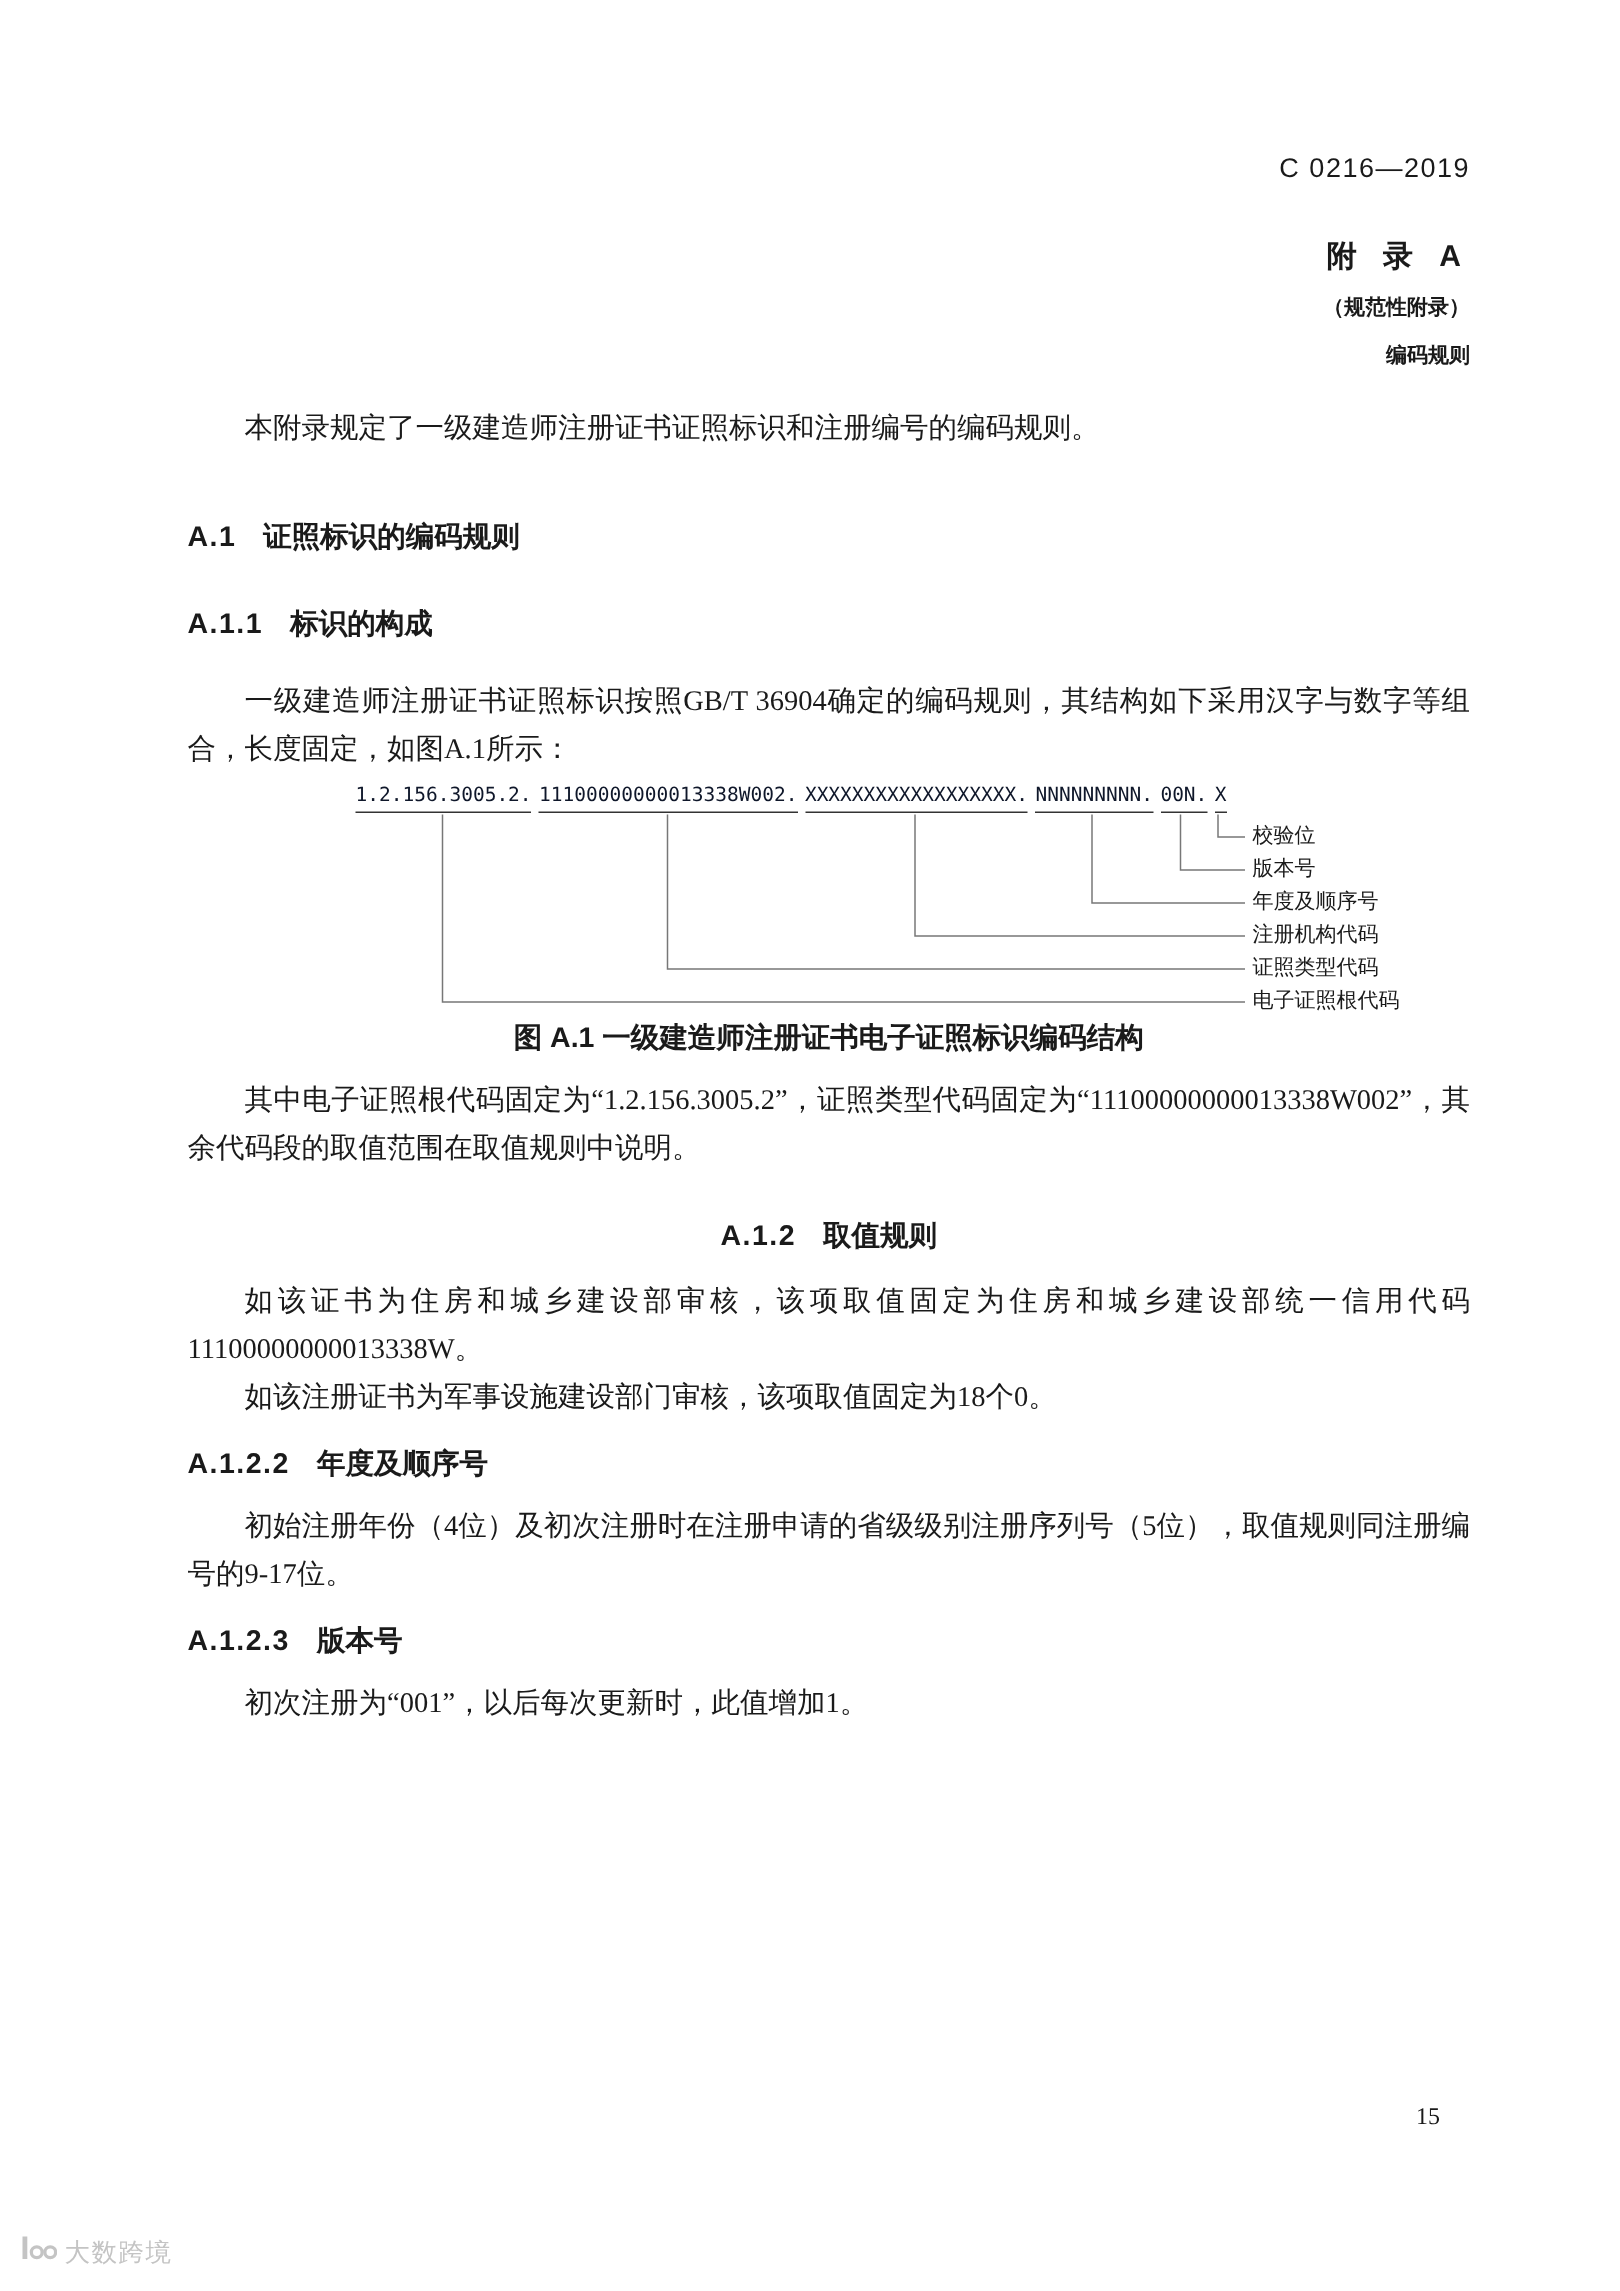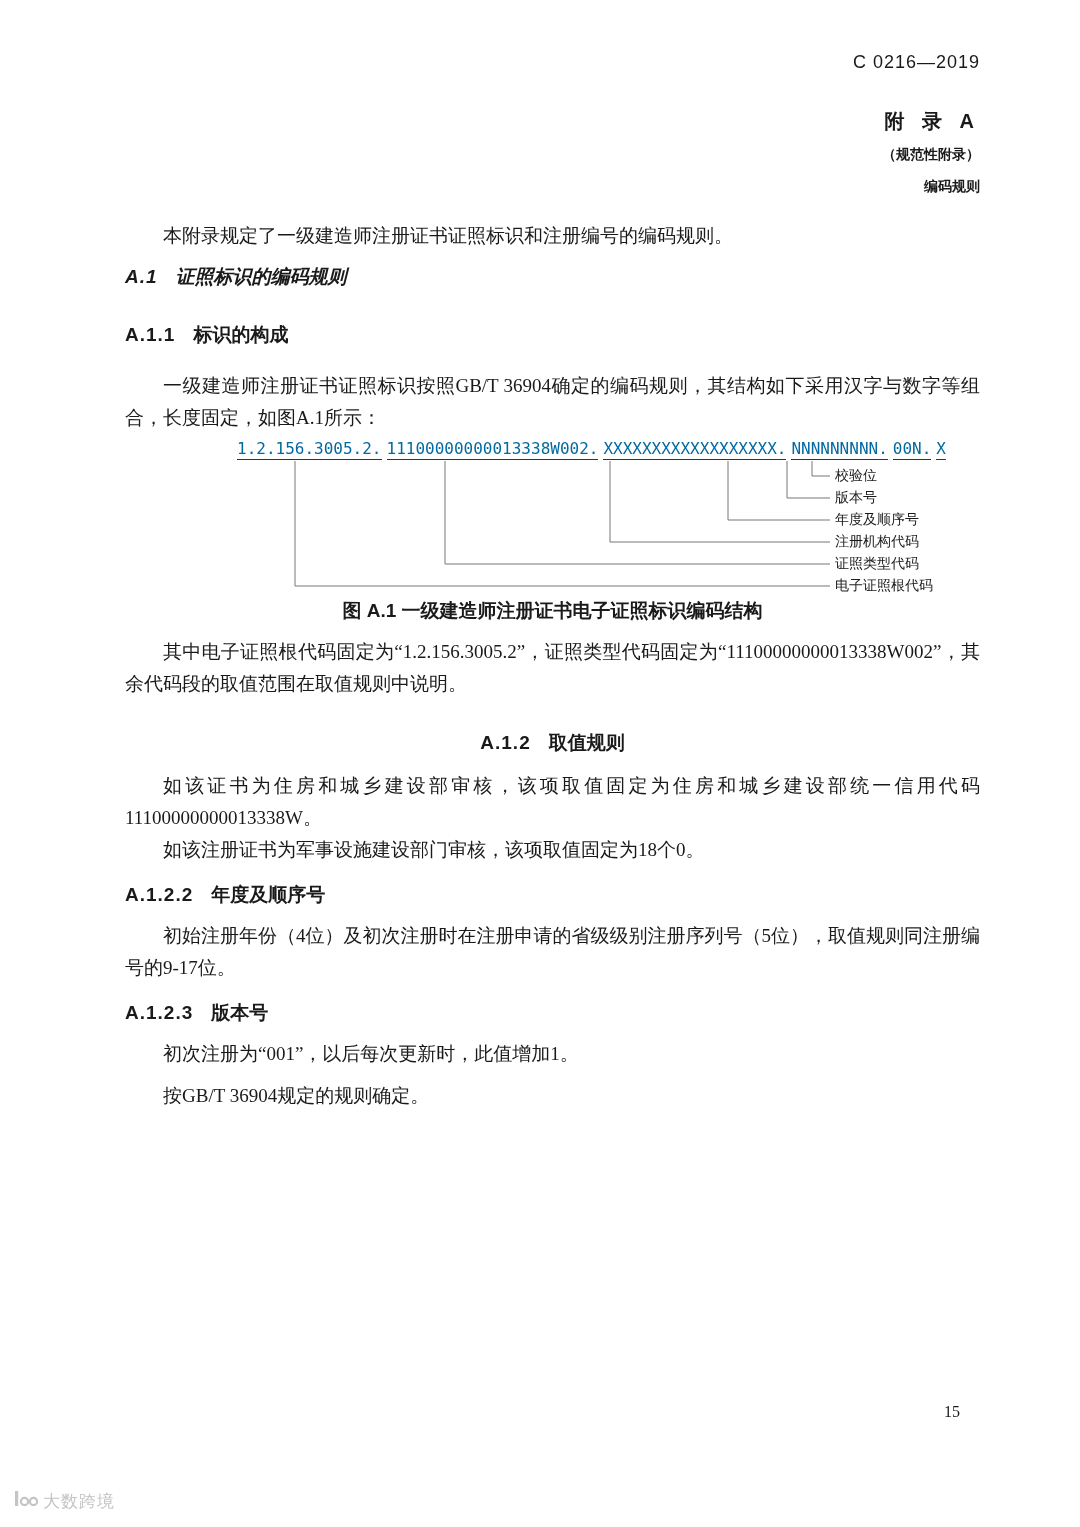--- a/index.html
+++ b/index.html
@@ -9,21 +9,21 @@
     width: 1080px;
     height: 1527px;
     margin: 0 auto;
     background: #ffffff;
     color: #1a1a1a;
     font-family: "Liberation Serif", "DejaVu Serif", serif;
     font-size: 19px;
     overflow: hidden;
   }
   .content {
-    padding: 52px 100px 0 125px;
+    padding: 102px 100px 0 125px;
   }
   .doc-number {
     text-align: right;
     font-family: "Liberation Sans", "DejaVu Sans", sans-serif;
     font-size: 18px;
     letter-spacing: 1px;
     height: 22px;
   }
   .title-block { margin-top: 30px; text-align: right; }
   .appendix-title {
@@ -45,21 +45,21 @@
   }
   p.indent { text-indent: 2em; }
   .p-intro { margin-top: 18px; }
   .heading {
     font-family: "Liberation Sans", "DejaVu Sans", sans-serif;
     font-weight: bold;
     font-size: 19px;
     line-height: 30px;
   }
   .heading .hnum { margin-right: 18px; letter-spacing: 1px; }
-  .h-a1   { margin-top: 10px; font-style: italic; }
+  .h-a1   { margin-top: 42px; }
   .h-a11  { margin-top: 28px; }
   .h-a12  { margin-top: 28px; text-align: center; }
   .h-a121 { margin-top: 18px; }
   .h-a122 { margin-top: 14px; }
   .h-a123 { margin-top: 14px; }
   .h-a124 { margin-top: 14px; }
   .p-a11  { margin-top: 20px; }
   .p-note { margin-top: 10px; }
   .p-body1 { margin-top: 12px; }
   .p-body2 { margin-top: 0; }
@@ -70,24 +70,24 @@
     position: relative;
     margin-top: 6px;
     height: 156px;
     width: 855px;
   }
   .code-line {
     position: absolute;
     left: 112px;
     top: 0;
     font-family: "DejaVu Sans Mono", "Liberation Mono", monospace;
-    font-size: 16px;
+    font-size: 13px;
     line-height: 18px;
     white-space: nowrap;
-    color: #0369a1;
+    color: #0f172a;
   }
   .code-line .seg {
     display: inline-block;
     border-bottom: 1px solid #333;
     margin-right: 5px;
     padding-bottom: 1px;
   }
   .code-line .seg:last-child { margin-right: 0; }
   .connectors {
     position: absolute;
@@ -192,21 +192,20 @@
 
     <p class="body indent p-std">初始注册年份（4位）及初次注册时在注册申请的省级级别注册序列号（5位），取值规则同注册编号的9-17位。</p>
 
     <h4 class="heading h-a123">
       <span class="hnum">A.1.2.3</span><span class="htext">版本号</span>
     </h4>
 
     <p class="body indent p-std">初次注册为“001”，以后每次更新时，此值增加1。</p>
 
 
-    <p class="body indent p-std">按GB/T 36904规定的规则确定。</p>
 
   </div>
 
   <div class="page-number">15</div>
 
   <div class="watermark">
     <svg width="24" height="17" viewBox="0 0 24 17">
       <rect x="1" y="1" width="3.2" height="15" fill="#c4c4c4"></rect>
       <circle cx="10.5" cy="11.5" r="3.6" fill="none" stroke="#c4c4c4" stroke-width="2.2"></circle>
       <circle cx="19.5" cy="11.5" r="3.6" fill="none" stroke="#c4c4c4" stroke-width="2.2"></circle>

